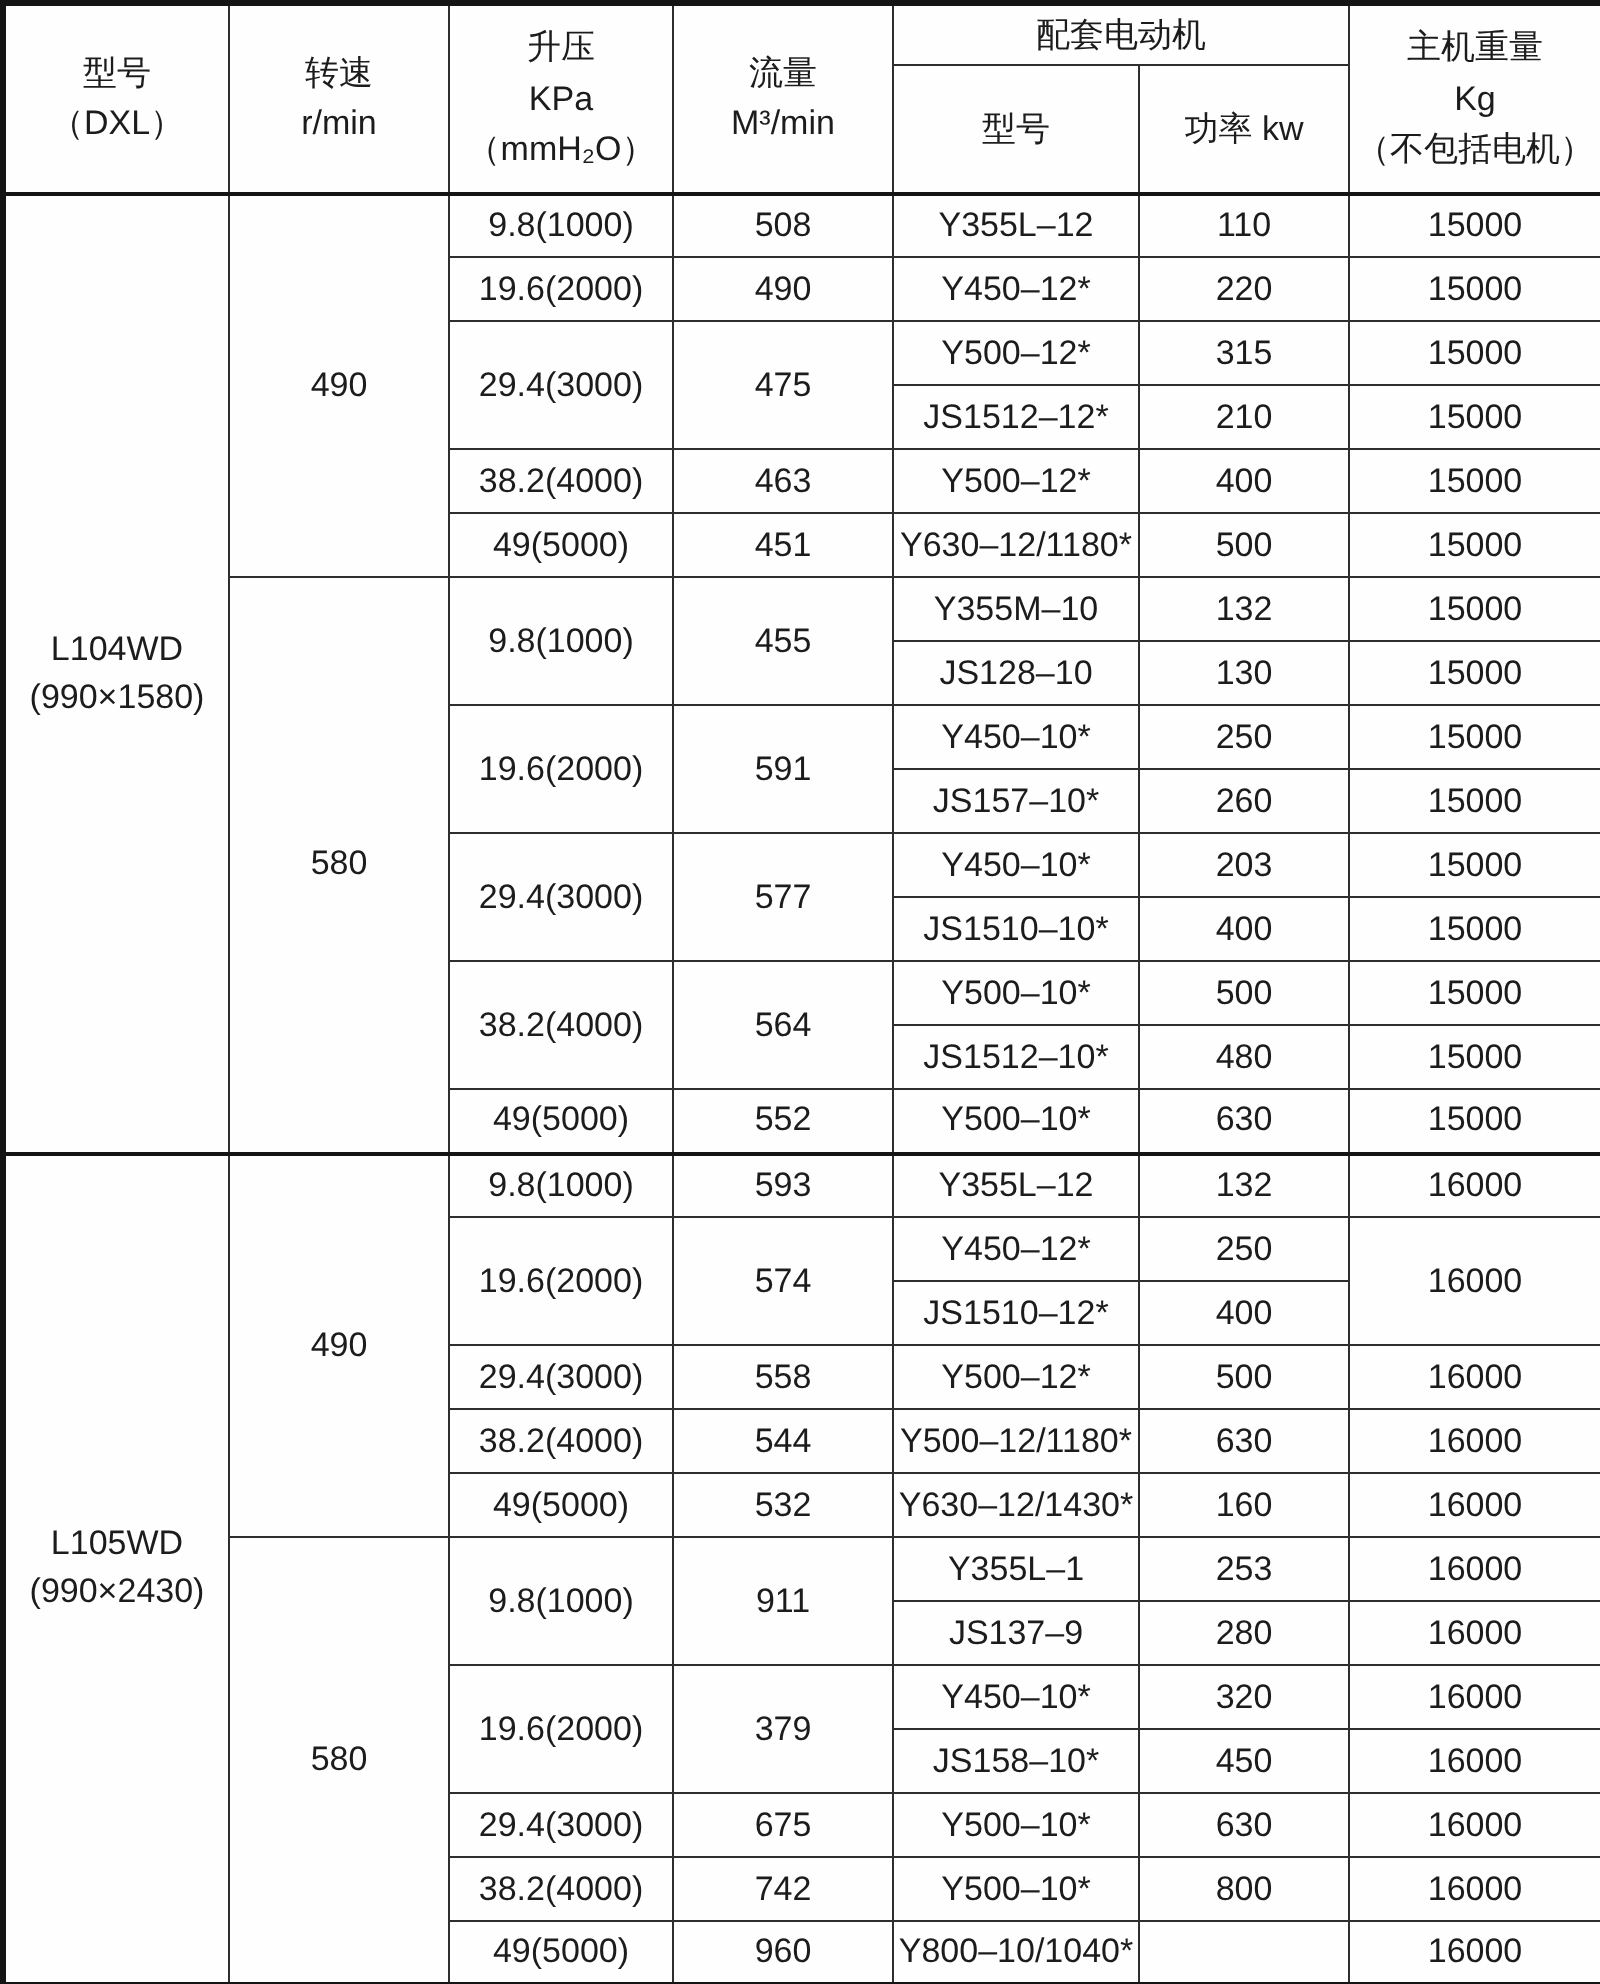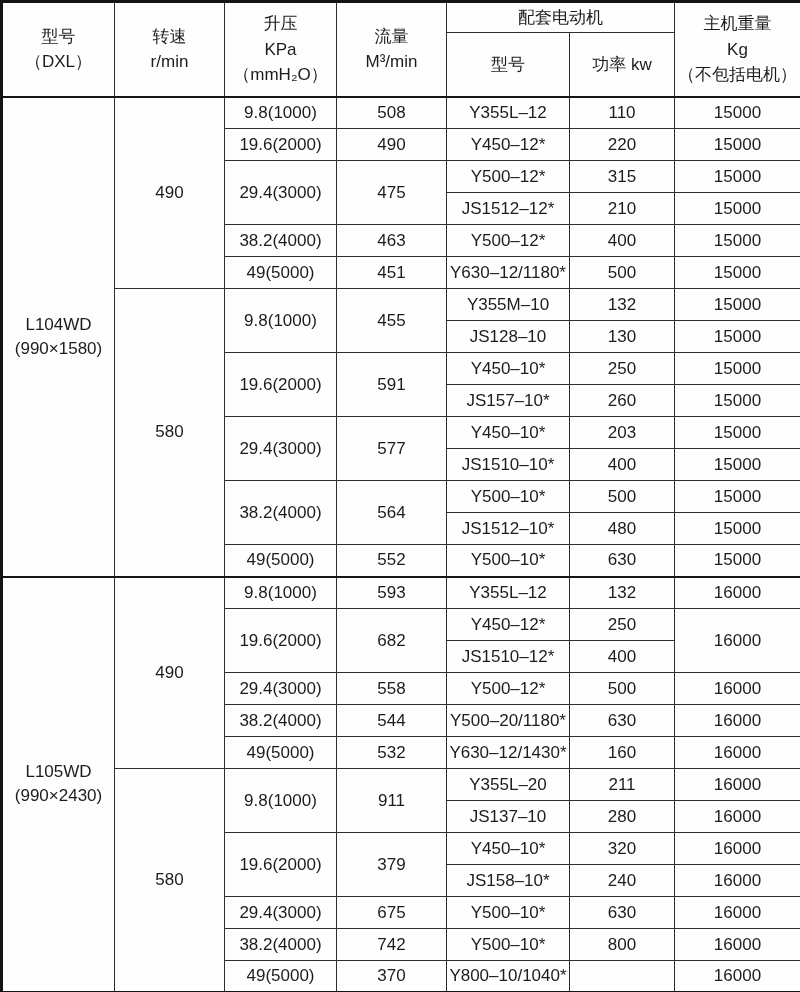--- a/index.html
+++ b/index.html
@@ -178,90 +178,90 @@
 (990×2430)</td>
         <td rowspan="6">490</td>
         <td>9.8(1000)</td>
         <td>593</td>
         <td>Y355L–12</td>
         <td>132</td>
         <td>16000</td>
       </tr>
       <tr>
         <td rowspan="2">19.6(2000)</td>
-        <td rowspan="2">682</td>
+        <td rowspan="2">574</td>
         <td>Y450–12*</td>
         <td>250</td>
         <td rowspan="2">16000</td>
       </tr>
       <tr>
         <td>JS1510–12*</td>
         <td>400</td>
       </tr>
       <tr>
         <td>29.4(3000)</td>
         <td>558</td>
         <td>Y500–12*</td>
         <td>500</td>
         <td>16000</td>
       </tr>
       <tr>
         <td>38.2(4000)</td>
         <td>544</td>
-        <td>Y500–20/1180*</td>
+        <td>Y500–12/1180*</td>
         <td>630</td>
         <td>16000</td>
       </tr>
       <tr>
         <td>49(5000)</td>
         <td>532</td>
         <td>Y630–12/1430*</td>
         <td>160</td>
         <td>16000</td>
       </tr>
       <tr>
         <td rowspan="7">580</td>
         <td rowspan="2">9.8(1000)</td>
         <td rowspan="2">911</td>
-        <td>Y355L–20</td>
-        <td>211</td>
-        <td>16000</td>
-      </tr>
-      <tr>
-        <td>JS137–10</td>
+        <td>Y355L–1</td>
+        <td>253</td>
+        <td>16000</td>
+      </tr>
+      <tr>
+        <td>JS137–9</td>
         <td>280</td>
         <td>16000</td>
       </tr>
       <tr>
         <td rowspan="2">19.6(2000)</td>
         <td rowspan="2">379</td>
         <td>Y450–10*</td>
         <td>320</td>
         <td>16000</td>
       </tr>
       <tr>
         <td>JS158–10*</td>
-        <td>240</td>
+        <td>450</td>
         <td>16000</td>
       </tr>
       <tr>
         <td>29.4(3000)</td>
         <td>675</td>
         <td>Y500–10*</td>
         <td>630</td>
         <td>16000</td>
       </tr>
       <tr>
         <td>38.2(4000)</td>
         <td>742</td>
         <td>Y500–10*</td>
         <td>800</td>
         <td>16000</td>
       </tr>
       <tr>
         <td>49(5000)</td>
-        <td>370</td>
+        <td>960</td>
         <td>Y800–10/1040*</td>
         <td></td>
         <td>16000</td>
       </tr>
     </tbody>
 </table>
 
 </body></html>

